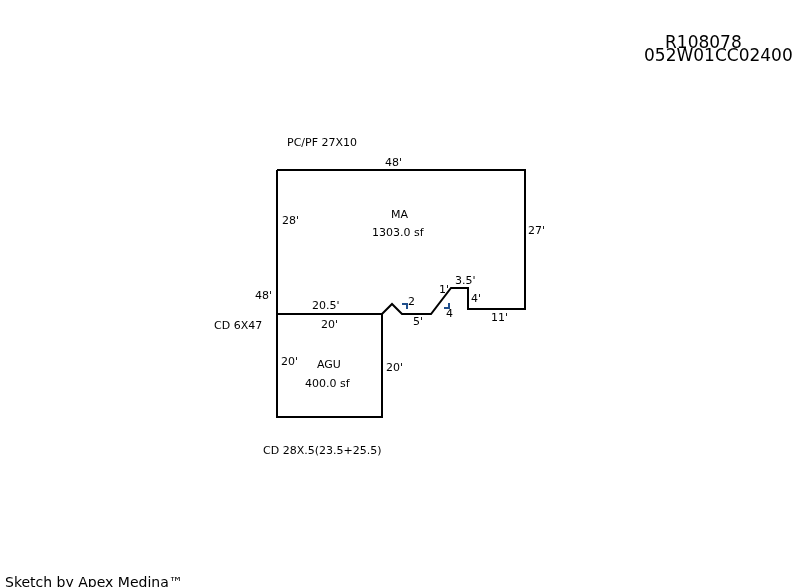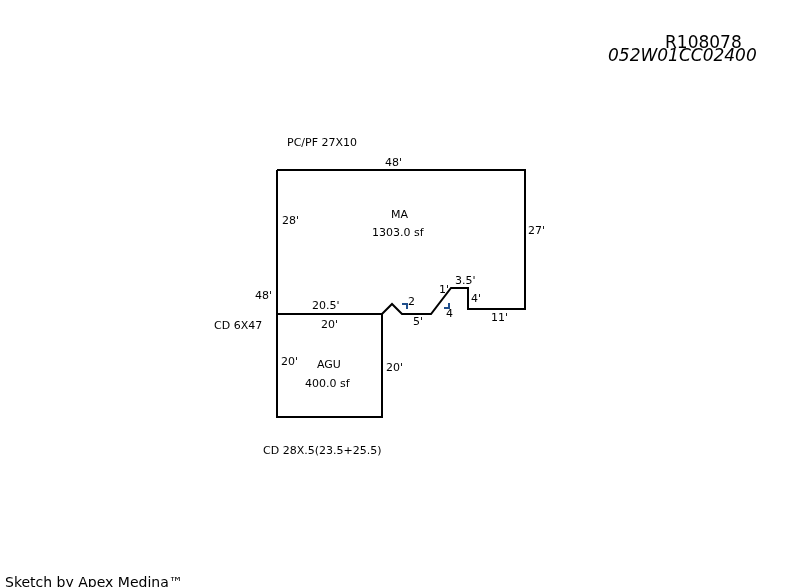--- a/index.html
+++ b/index.html
@@ -1,20 +1,20 @@
 <!DOCTYPE html>
 <html><head>
   <meta charset="utf-8">
   <style>
     html, body { margin: 0; padding: 0; background: #ffffff; }
     body { width: 800px; height: 587px; position: relative; overflow: hidden;
            font-family: "DejaVu Sans", sans-serif; color: #000; }
     .id-line { position: absolute; font-size: 17px; font-family: "DejaVu Sans", sans-serif; }
     #parcel-id { left: 665px; top: 32px; }
-    #map-id { left: 608px; top: 45px; font-style: italic; }
+    #map-id { left: 644px; top: 45px; }
     svg#sketch { position: absolute; left: 0; top: 0; }
     svg text { font-family: "DejaVu Sans", sans-serif; font-size: 11px; fill: #000; }
     svg text.note { font-size: 11px; }
     svg text.angle { fill: #000; font-size: 11px; }
     .footer { position: absolute; left: 5px; top: 574px; font-size: 14px;
               font-family: "DejaVu Sans", sans-serif; }
   </style>
 </head>
 <body>
 

